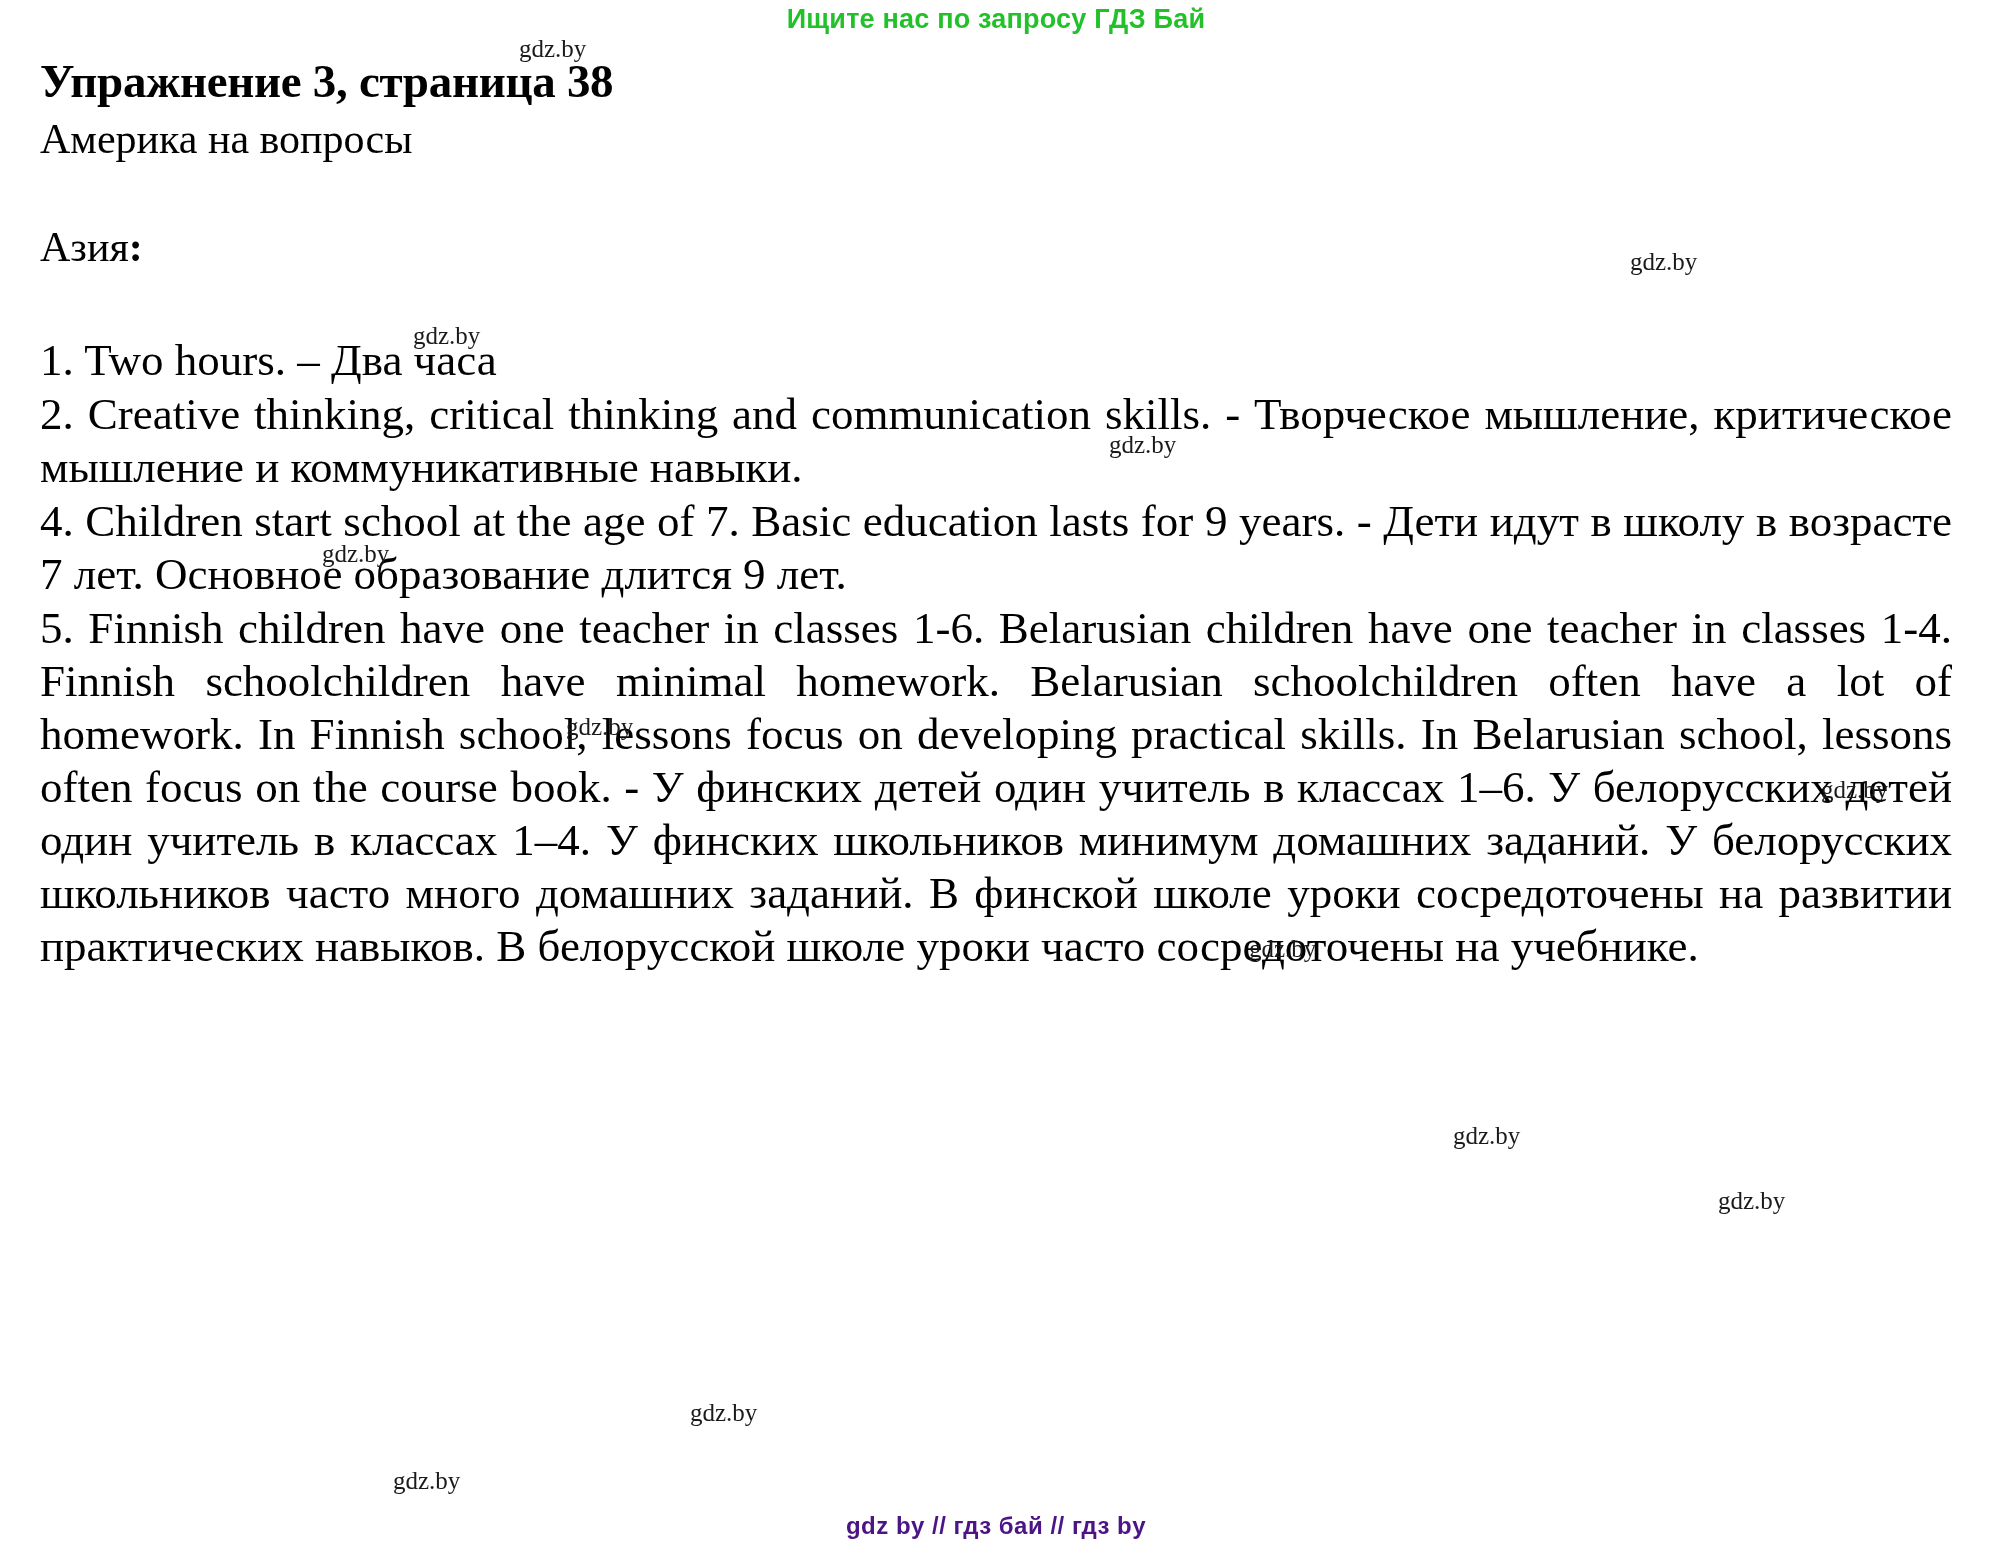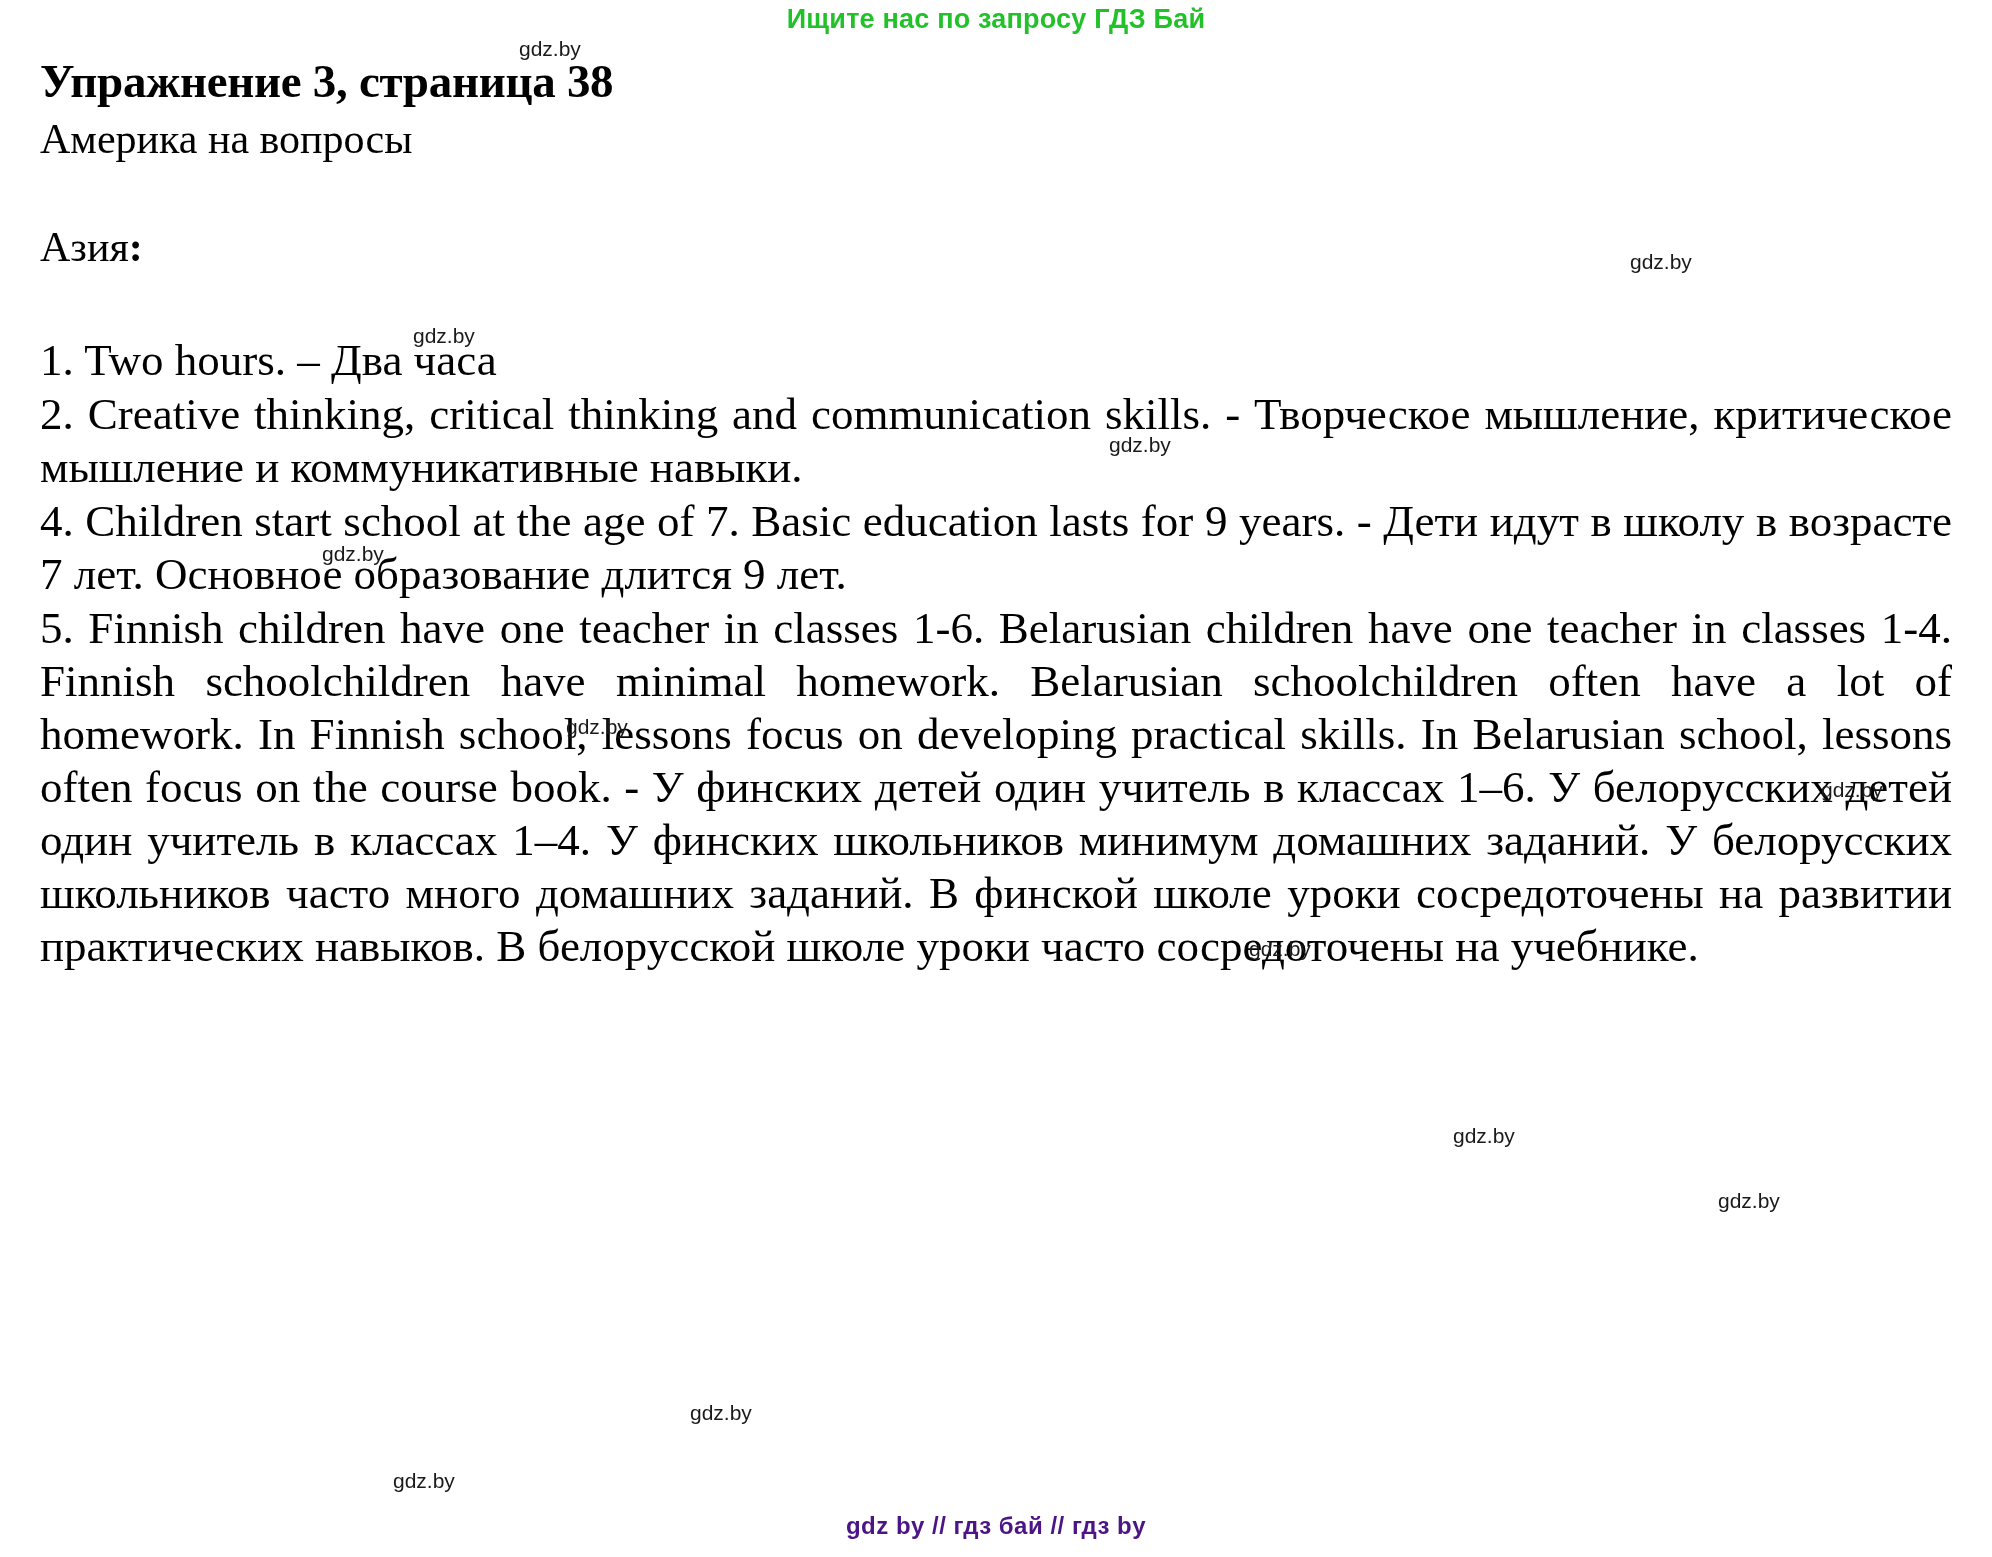--- a/index.html
+++ b/index.html
@@ -86,22 +86,22 @@
   .answer-item:last-child {
     text-align: justify;
   }
   .answer-item.short {
     text-align: left;
   }
 
   
   .watermark {
     position: absolute;
-    font-family: Liberation Sans, sans-serif;
-    font-size: 21px;
+    font-family: Liberation Serif, serif;
+    font-size: 25px;
     line-height: 25px;
     color: #1a1a1a;
     white-space: nowrap;
     user-select: none;
     pointer-events: none;
   }
 
   
   .footer {
     position: absolute;

